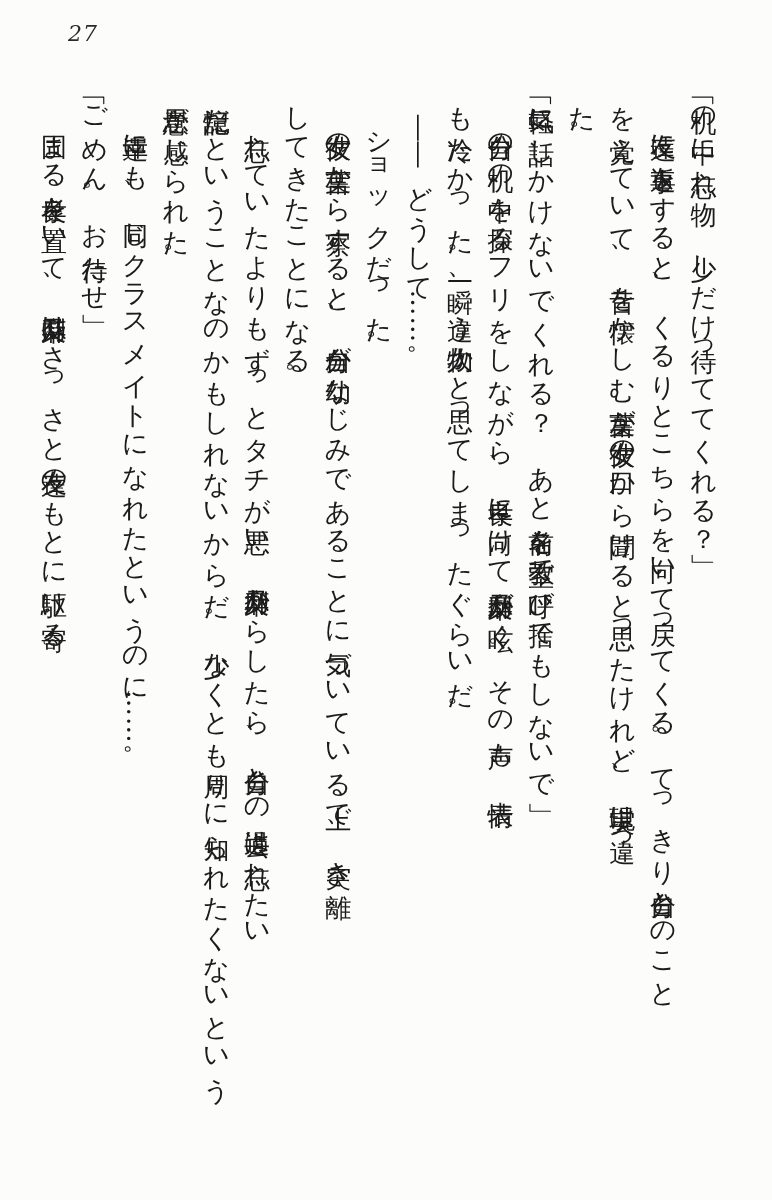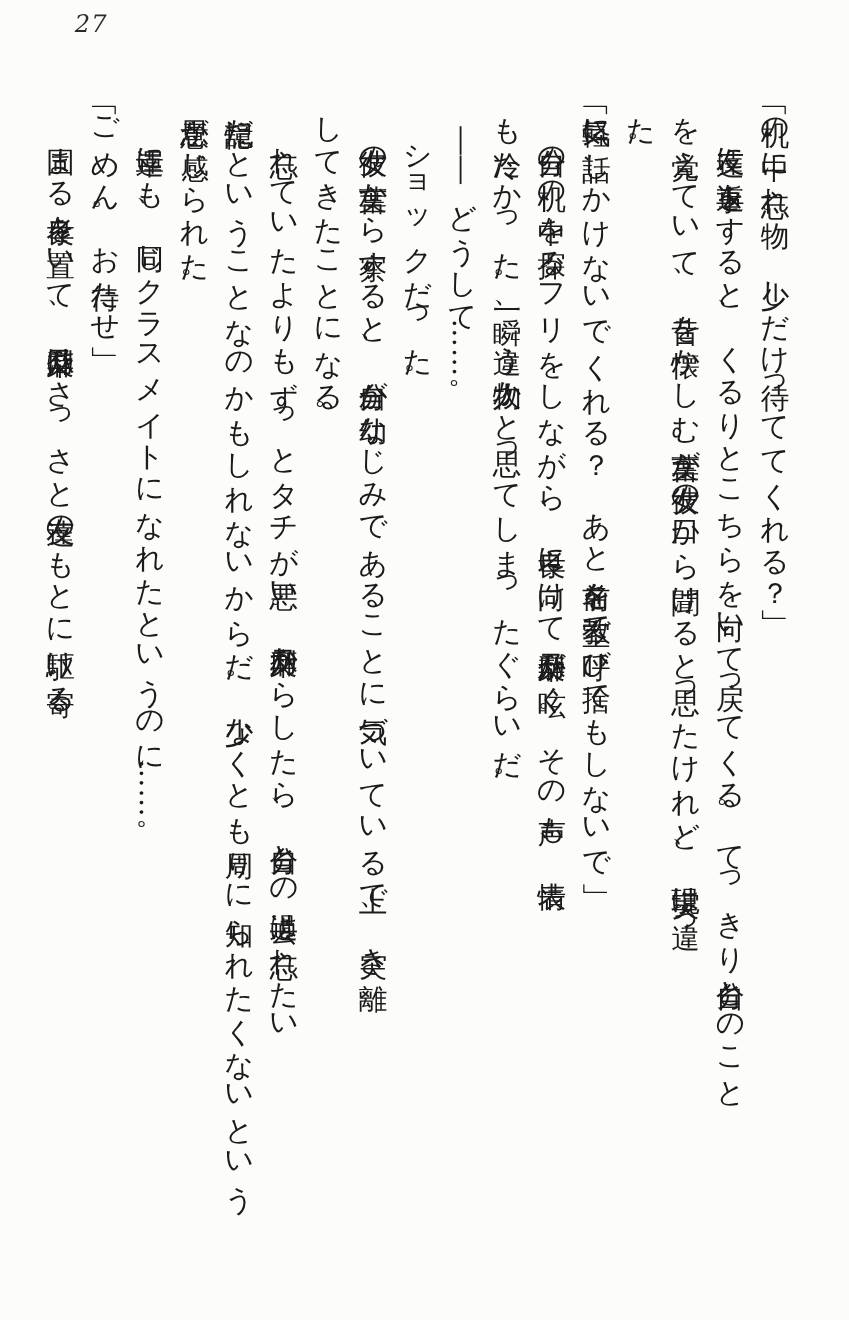--- a/index.html
+++ b/index.html
@@ -11,21 +11,21 @@
     width: 772px;
     height: 1200px;
     background: #fcfcfa;
     overflow: hidden;
     font-family: "DejaVu Serif", "Liberation Serif", serif;
     color: #1f1f1f;
   }
   .page-number {
     position: absolute;
     left: 68px;
-    top: 10px;
+    top: 21px;
     font-size: 22px;
     font-style: italic;
     color: #2a2a2a;
     letter-spacing: 1px;
   }
   .text-block {
     position: absolute;
     top: 88px;
     right: 48px;
     height: 1018px;

